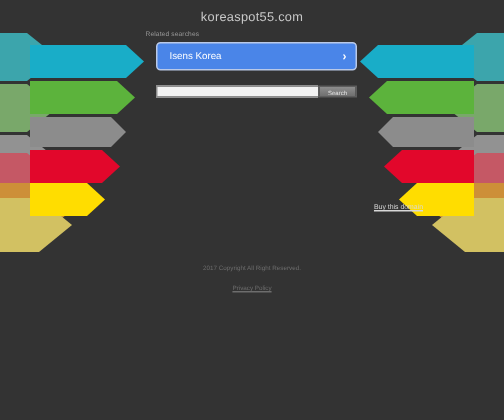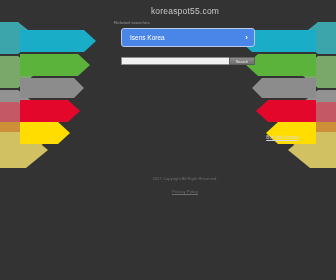--- a/index.html
+++ b/index.html
@@ -25,21 +25,21 @@
     height: 280px;
     pointer-events: none;
   }
 
   .chev-svg { display: block; width: 336px; height: 280px; }
 
   
   .page {
     position: absolute;
     top: 0;
-    left: 17px;
+    left: 0;
     width: 296px;
     height: 280px;
     z-index: 5;
   }
 
   .domain-title {
     position: absolute;
     top: 6px;
     left: 0;
     width: 336px;

